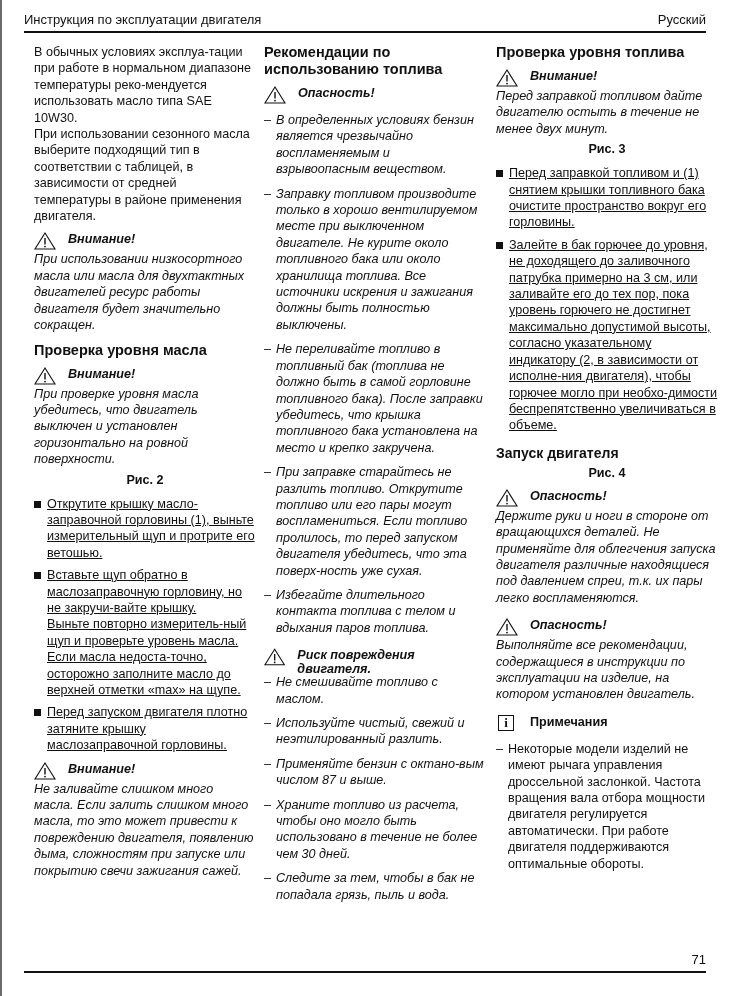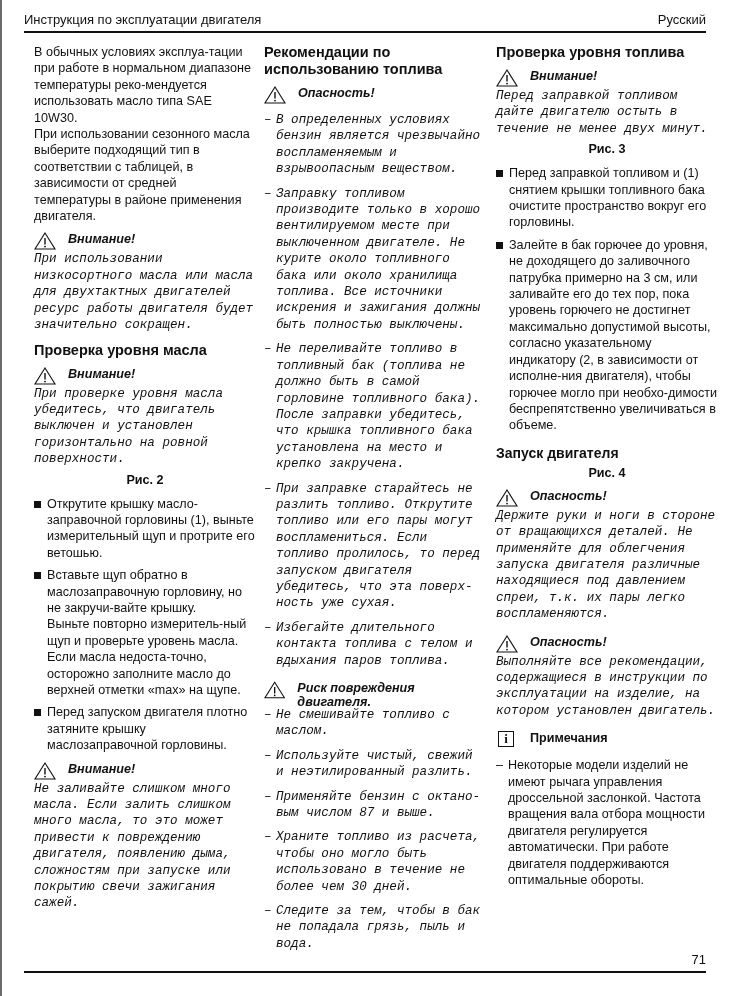--- a/index.html
+++ b/index.html
@@ -14,35 +14,35 @@
   .rule-top { position:absolute; left:24px; top:31px; width:682px; height:1.5px; background:#111; }
   .rule-bottom { position:absolute; left:24px; top:971px; width:682px; height:1.5px; background:#111; }
   .page-num { position:absolute; right:32px; top:952px; font-size:13px; }
 
   .col { position:absolute; top:44px; }
   .c1 { left:34px; width:222px; }
   .c2 { left:264px; width:222px; }
   .c3 { left:496px; width:222px; }
 
   p { margin:0; line-height:16.4px; }
-  .it { font-style:italic;font-family:Liberation Mono, monospace; }
+  .it { font-style:italic; }
   h2 { margin:0 0 6px 0; font-size:14.5px; font-weight:bold; line-height:17px; }
   h2.big { font-size:14px; line-height:19px; margin-bottom:2px; }
   .fig { font-weight:bold; font-size:12.6px; margin:4px 0 8px 0; line-height:16px;text-align:center; }
 
   .notice { display:flex; align-items:flex-start; margin:8px 0 1px 0; height:18px; }
   .notice .tri { width:22px; height:18px; margin-right:12px; }
   .notice .lbl { font-weight:bold; font-style:italic; font-size:12.6px; }
   .notice .lbl.upright { font-style:normal; }
   .info-box { width:16px; height:16px; border:1.4px solid #111; box-sizing:border-box;
     display:flex; align-items:center; justify-content:center; font-weight:bold; font-size:13px;
     font-family:"Liberation Serif", serif; margin-right:16px; margin-left:2px; }
 
   ul.sq { list-style:none; margin:0; padding:0; }
-  ul.sq li { position:relative; padding-left:13px; line-height:16.4px; margin-bottom:6px; }
+  ul.sq li { position:relative; padding-left:13px; line-height:16.4px; margin-bottom:6px;text-decoration:underline; }
   ul.sq li::before { content:""; position:absolute; left:0; top:5px; width:7px; height:7px; background:#111; }
   ul.dash { list-style:none; margin:0; padding:0; }
   ul.dash li { position:relative; padding-left:12px; line-height:16.4px;margin-top:8px; }
   ul.dash li::before { content:"–"; position:absolute; left:0; top:0; font-style:normal; }
   .gap { height:8px; }
 </style>
 </head>
 <body>
 
 <div class="edge"></div>

